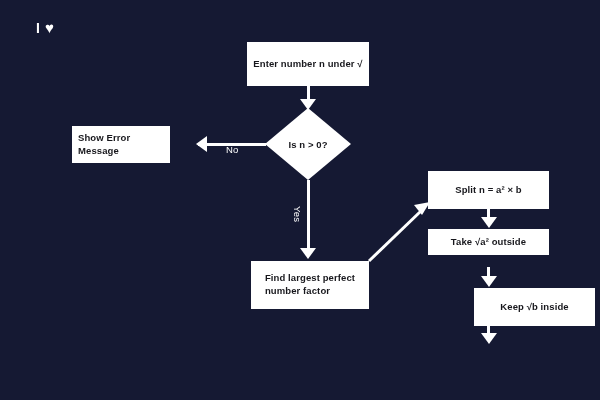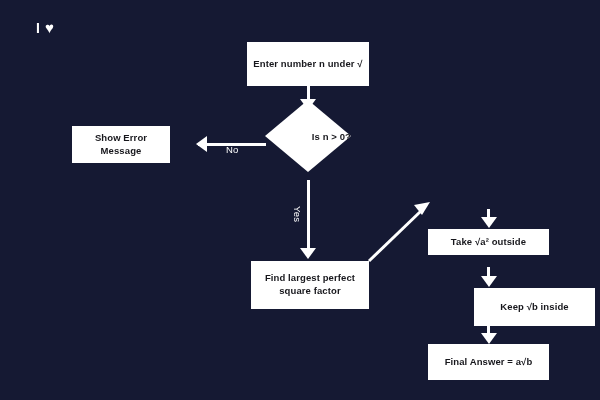--- a/index.html
+++ b/index.html
@@ -46,21 +46,20 @@
   
   .node {
     position: absolute;
     background: #ffffff;
     color: #17171c;
     font-size: 9.5px;
     font-weight: bold;
     display: flex;
     align-items: center;
     justify-content: center;
-    text-align: center;
     line-height: 1.32;
     box-sizing: border-box;
     padding: 4px 6px;
     letter-spacing: 0.1px;
   }
 
   .diamond {
     position: absolute;
     width: 86px;
     height: 72px;
@@ -144,64 +143,64 @@
     <span class="heart">♥</span>
   </div>
 
   <div class="node" style="left:247px; top:42px; width:122px; height:44px;">
     <span>Enter number n under √</span>
   </div>
 
   <div class="vline" style="left:306.5px; top:86px; height:19px;"></div>
   <div class="arrow-down" style="left:300px; top:99px;"></div>
 
-  <div class="diamond" style="left:265px; top:100px;justify-content:flex-end;">
+  <div class="diamond" style="left:265px; top:108px;">
     <div class="dshape"></div>
     <span class="dlabel">Is n &gt; 0?</span>
   </div>
 
   <div class="hline" style="left:198px; top:142.5px; width:68px;"></div>
   <div class="arrow-left" style="left:196px; top:136px;"></div>
   <div class="edge-label" style="left:226px; top:144px;">No</div>
 
   <div class="node" style="left:72px; top:126px; width:98px; height:37px;">
     <span>Show Error Message</span>
   </div>
 
   <div class="vline" style="left:306.5px; top:180px; height:70px;"></div>
   <div class="arrow-down" style="left:300px; top:248px;"></div>
   <div class="edge-label rot" style="left:303px; top:206px;">Yes</div>
 
   <div class="node" style="left:251px; top:261px; width:118px; height:48px;">
     <span>
       <span>Find largest perfect</span><br>
-      <span>square factor</span>
+      <span>number factor</span>
     </span>
   </div>
 
   <svg class="diag-svg">
     <line x1="369" y1="261" x2="421" y2="211" stroke="#ffffff" stroke-width="3"></line>
     <polygon points="430,202 414,205 422,215" fill="#ffffff"></polygon>
   </svg>
 
+  <div class="node" style="left:428px; top:171px; width:121px; height:38px;">
+    <span>Split n = a² × b</span>
+  </div>
 
   <div class="vline" style="left:487px; top:209px; height:10px;"></div>
   <div class="arrow-down" style="left:480.5px; top:217px;"></div>
 
   <div class="node" style="left:428px; top:229px; width:121px; height:26px;">
     <span>Take √a² outside</span>
   </div>
 
   <div class="vline" style="left:487px; top:267px; height:10px;"></div>
   <div class="arrow-down" style="left:480.5px; top:276px;"></div>
 
   <div class="node" style="left:428px; top:288px; width:121px; height:38px;margin-left:46px;">
     <span>Keep √b inside</span>
   </div>
 
   <div class="vline" style="left:487px; top:326px; height:9px;"></div>
   <div class="arrow-down" style="left:480.5px; top:333px;"></div>
 
-  <div class="node" style="left:428px; top:344px; width:121px; height:36px;">
-    <span>Final Answer = a√b</span>
-  </div>
 
 </div>
 
 </body></html>

